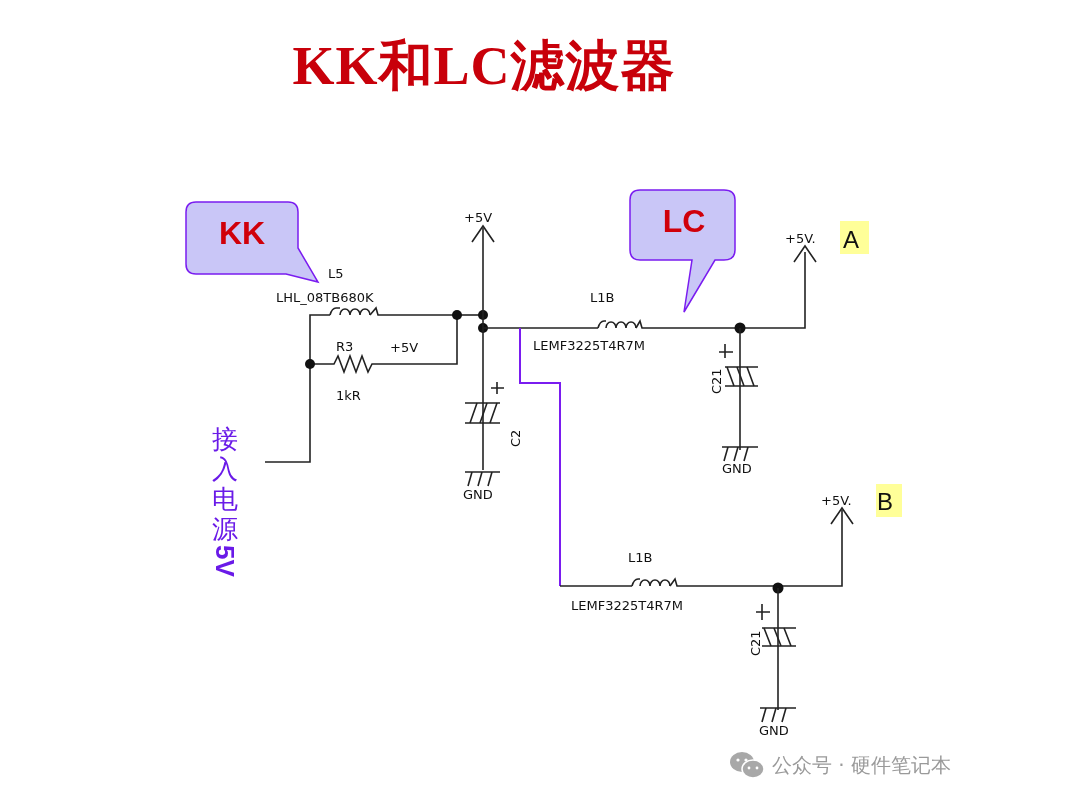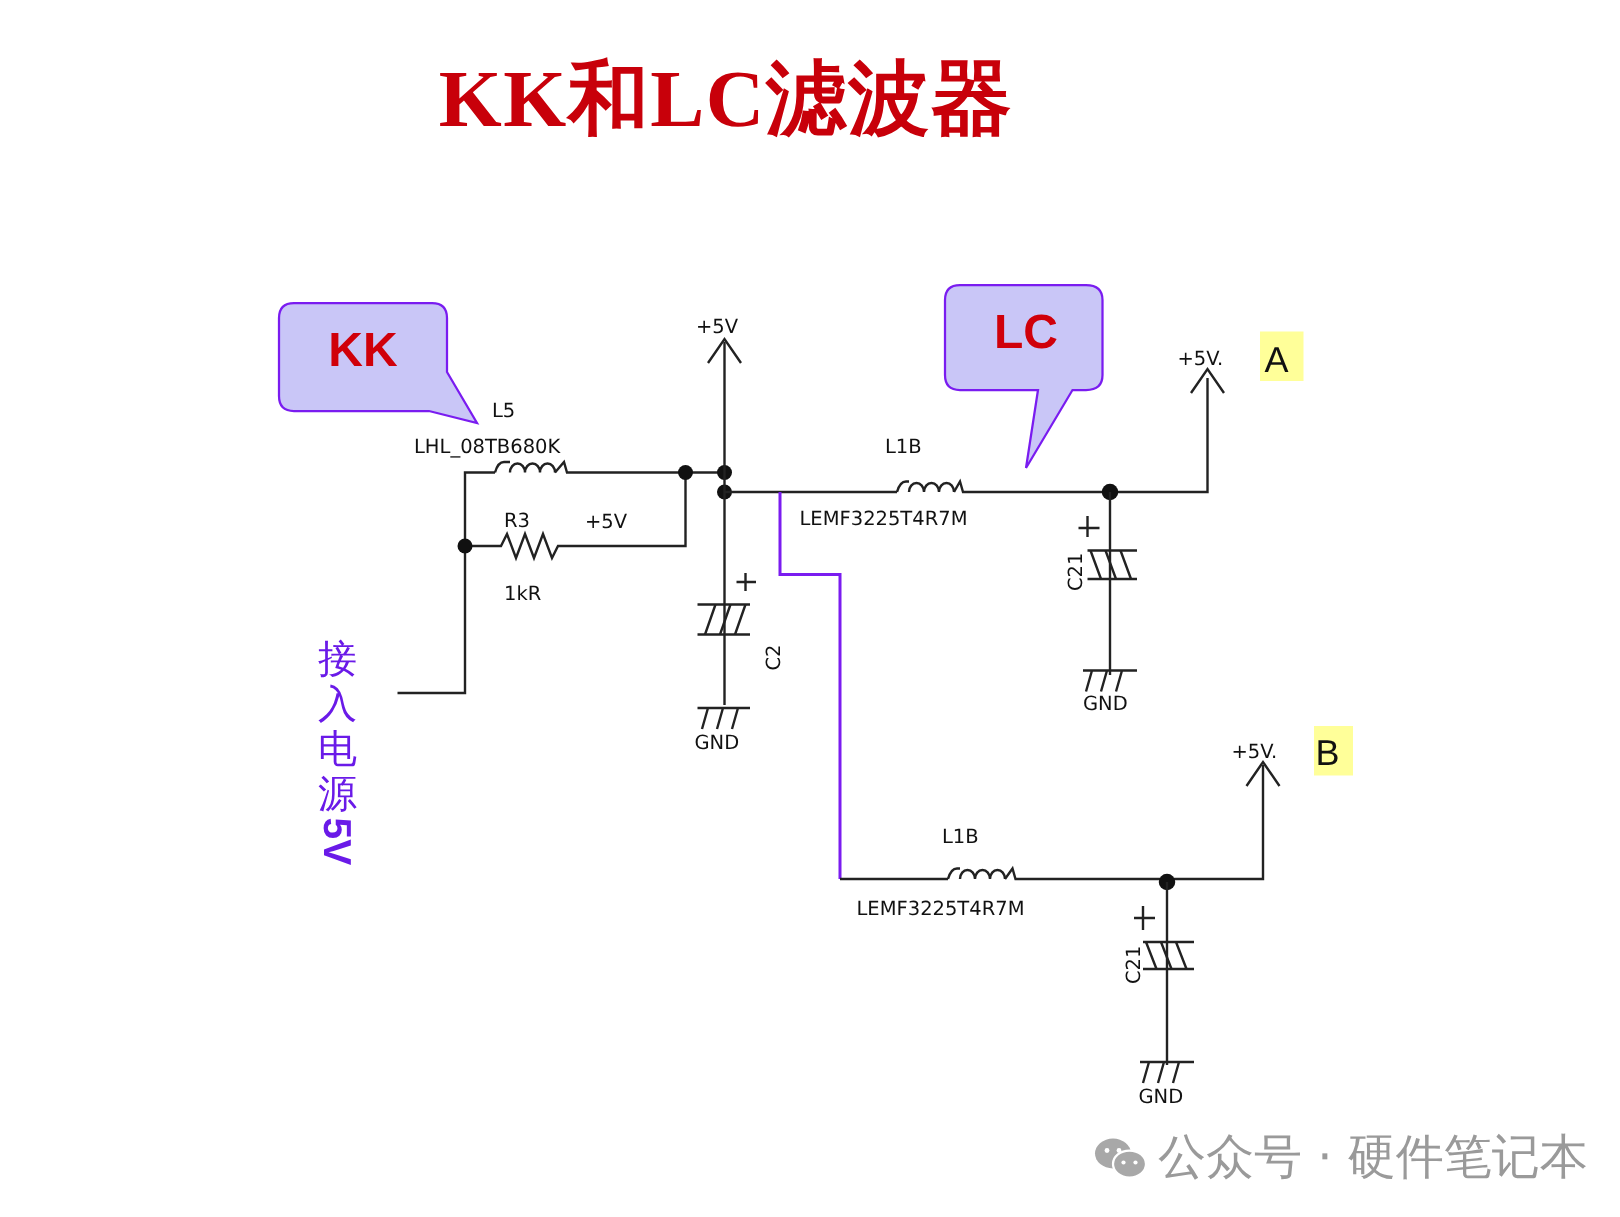--- a/index.html
+++ b/index.html
@@ -6,21 +6,21 @@
   body { width:1080px; height:811px; position:relative; overflow:hidden; font-family:"DejaVu Sans", sans-serif; }
   .title { position:absolute; left:0; width:968px; top:30px; text-align:center; color:#c8000a; font-family:"Liberation Serif","DejaVu Serif", serif; font-weight:bold; font-size:54px; letter-spacing:1px; }
   svg.schem { position:absolute; left:0; top:0; }
   .lbl { font-family:"DejaVu Sans", sans-serif; font-size:13px; fill:#111; }
   .wire { stroke:#222; stroke-width:1.6; fill:none; }
   .pwire { stroke:#7a1cf0; stroke-width:2; fill:none; }
   .callout-text { font-family:"Liberation Sans", sans-serif; font-weight:bold; font-size:32px; fill:#d0000a; }
   .hl { fill:#ffff99; }
   .side-label { position:absolute; left:210px; top:425px; width:30px; color:#6a1ae8; font-family:"Liberation Serif","DejaVu Serif", serif; font-size:26px; line-height:30px; text-align:center; }
   .side-label .v { writing-mode:vertical-rl; font-family:"Liberation Sans", sans-serif; font-weight:bold; font-size:26px; line-height:30px; }
-  .watermark { position:absolute; left:728px; top:750px; color:#9a9a9a; font-size:32px; font-family:"DejaVu Sans", sans-serif; display:flex; align-items:center; gap:6px; }
+  .watermark { position:absolute; left:728px; top:750px; color:#9a9a9a; font-size:20px; font-family:"DejaVu Sans", sans-serif; display:flex; align-items:center; gap:6px; }
   .wm-icon { width:38px; height:30px; position:relative; }
 </style>
 </head>
 <body>
 
 <div class="title">KK和LC滤波器</div>
 
 <svg class="schem" width="1080" height="811" viewBox="0 0 1080 811">
 
   <g>

